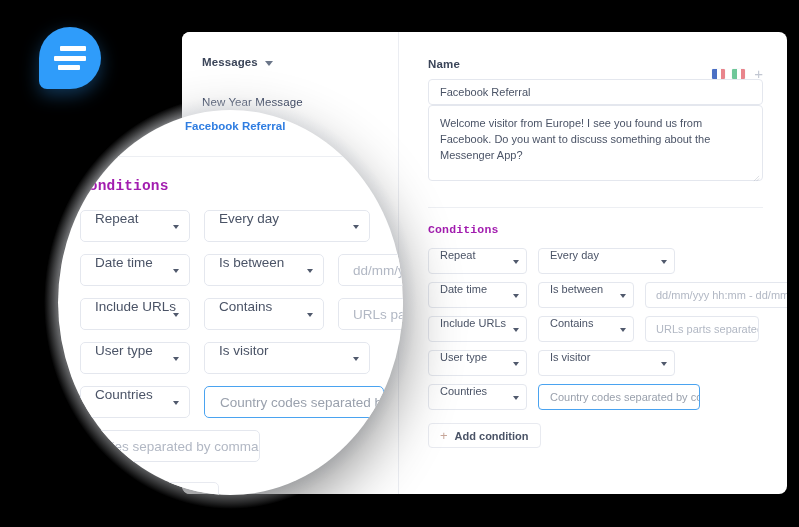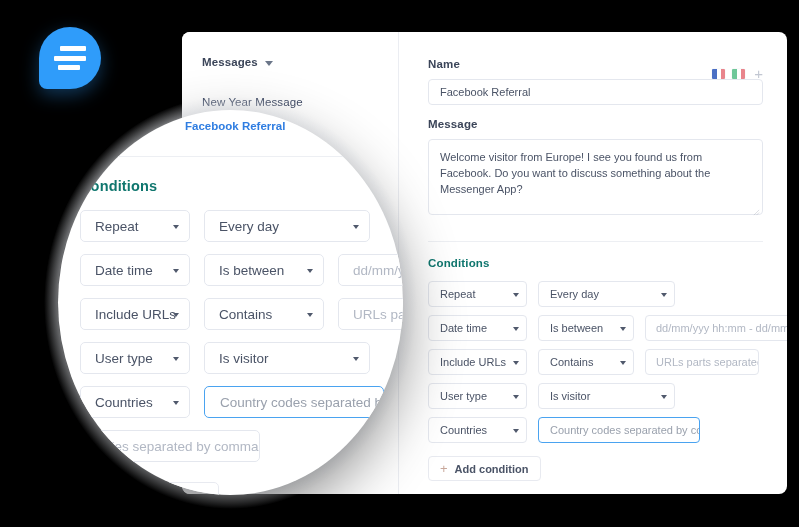--- a/index.html
+++ b/index.html
@@ -162,40 +162,40 @@
     opacity: .55;
   }
 
   #section-divider {
     border-top: 1px solid #edeff3;
     margin: 22px 0 0 0;
   }
   .cond-title {
     font-size: 11.5px;
     font-weight: bold;
-    color: #0f766e;
+    color: #a21caf;
     margin: 15px 0 12px 0;
     letter-spacing: .15px;
+    font-family: Liberation Mono, monospace;
   }
 
   
   .cond-row {
     display: flex;
     align-items: center;
     gap: 11px;
     margin-bottom: 8px;
   }
   .sel {
     position: relative;
     height: 26px;
     border: 1px solid #e4e7ee;
     border-radius: 4px;
     background: #fff;
     display: flex;
-    align-items: center;
     font-size: 11px;
     color: #4a5366;
     padding: 0 20px 0 11px;
     white-space: nowrap;
     overflow: hidden;
   }
   .sel .caret {
     position: absolute;
     right: 7px; top: 50%;
     margin-top: -1.5px;
@@ -367,21 +367,20 @@
           <span style="background:#6fc79a"></span>
             <span style="background:#ffffff"></span>
             <span style="background:#e8848c"></span>
         </span>
         <span class="flag-add">+</span>
       </div>
     </div>
 
     <input class="txt-input" value="Facebook Referral" style="">
 
-    <div class="field-label" style="margin-top:13px">Message</div>
 
     <div class="area-wrap">
       <textarea class="txt-area" style="">Welcome visitor from Europe! I see you found us from Facebook. Do you want to discuss something about the Messenger App?</textarea>
       <svg class="area-grip" viewBox="0 0 8 8">
         <path d="M7 1 L1 7 M7 4 L4 7" stroke="#9aa1ad" stroke-width="0.7" fill="none"></path>
       </svg>
     </div>
 
     <div id="section-divider"></div>
 

